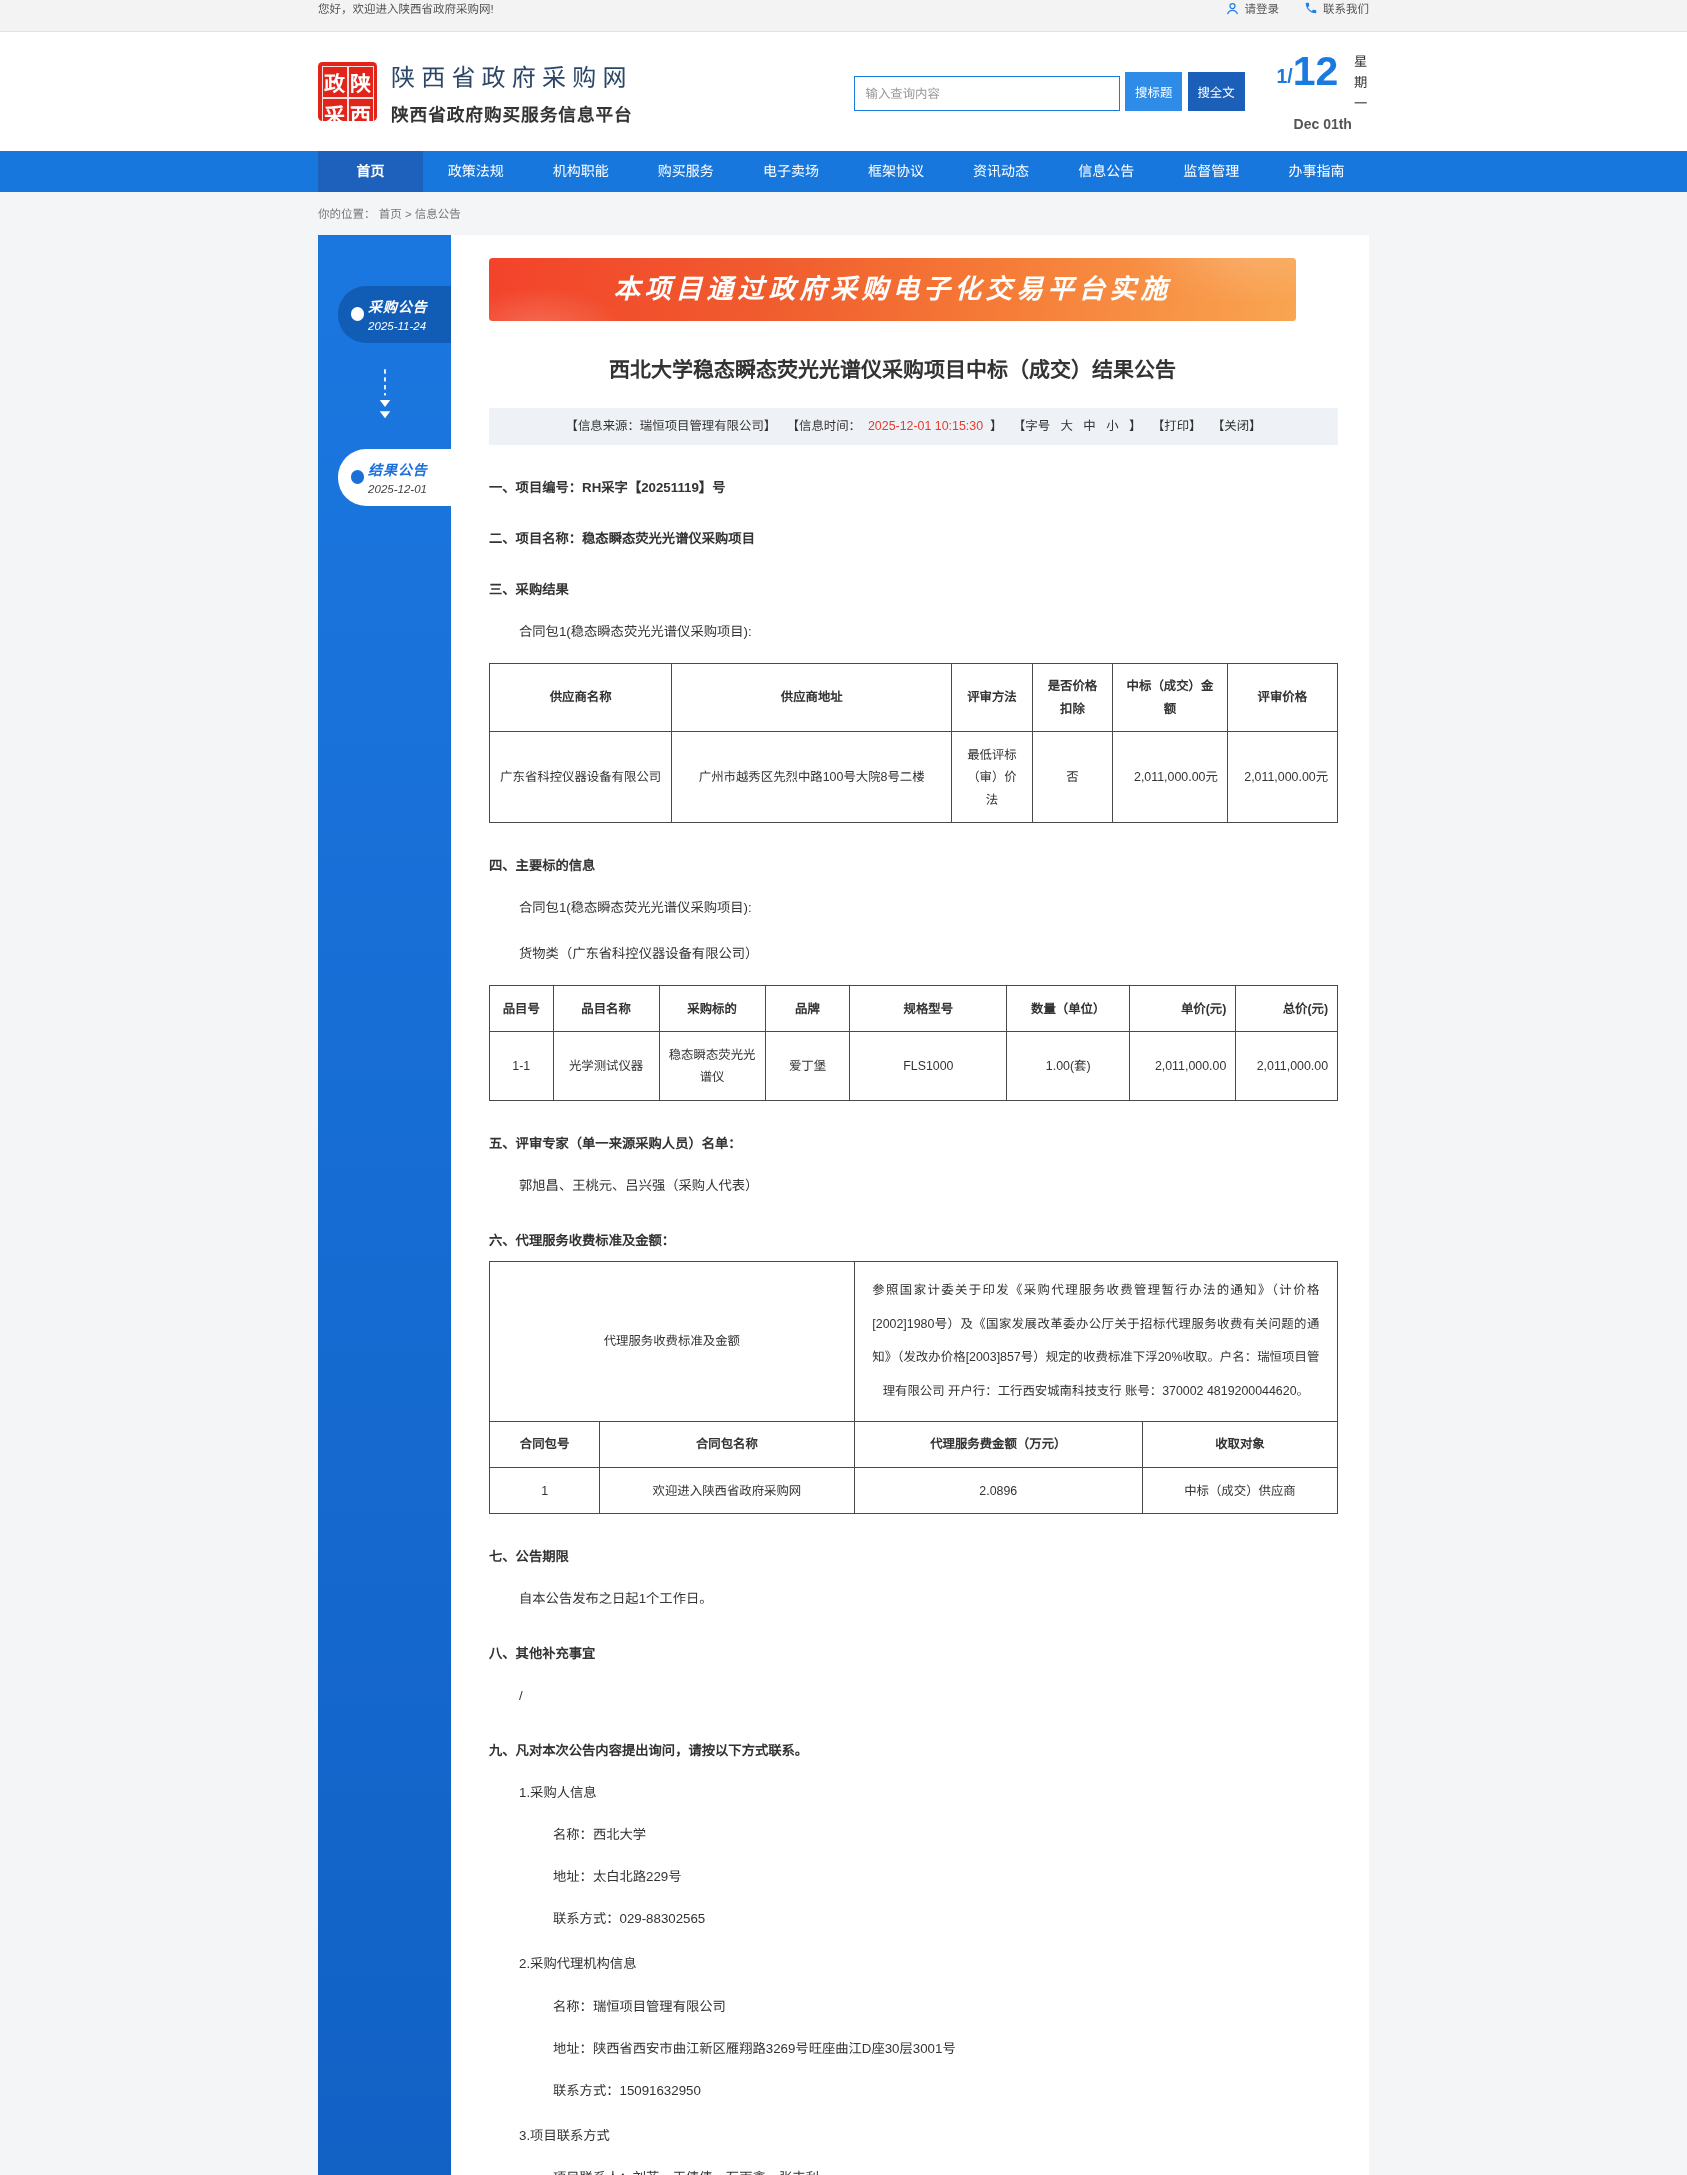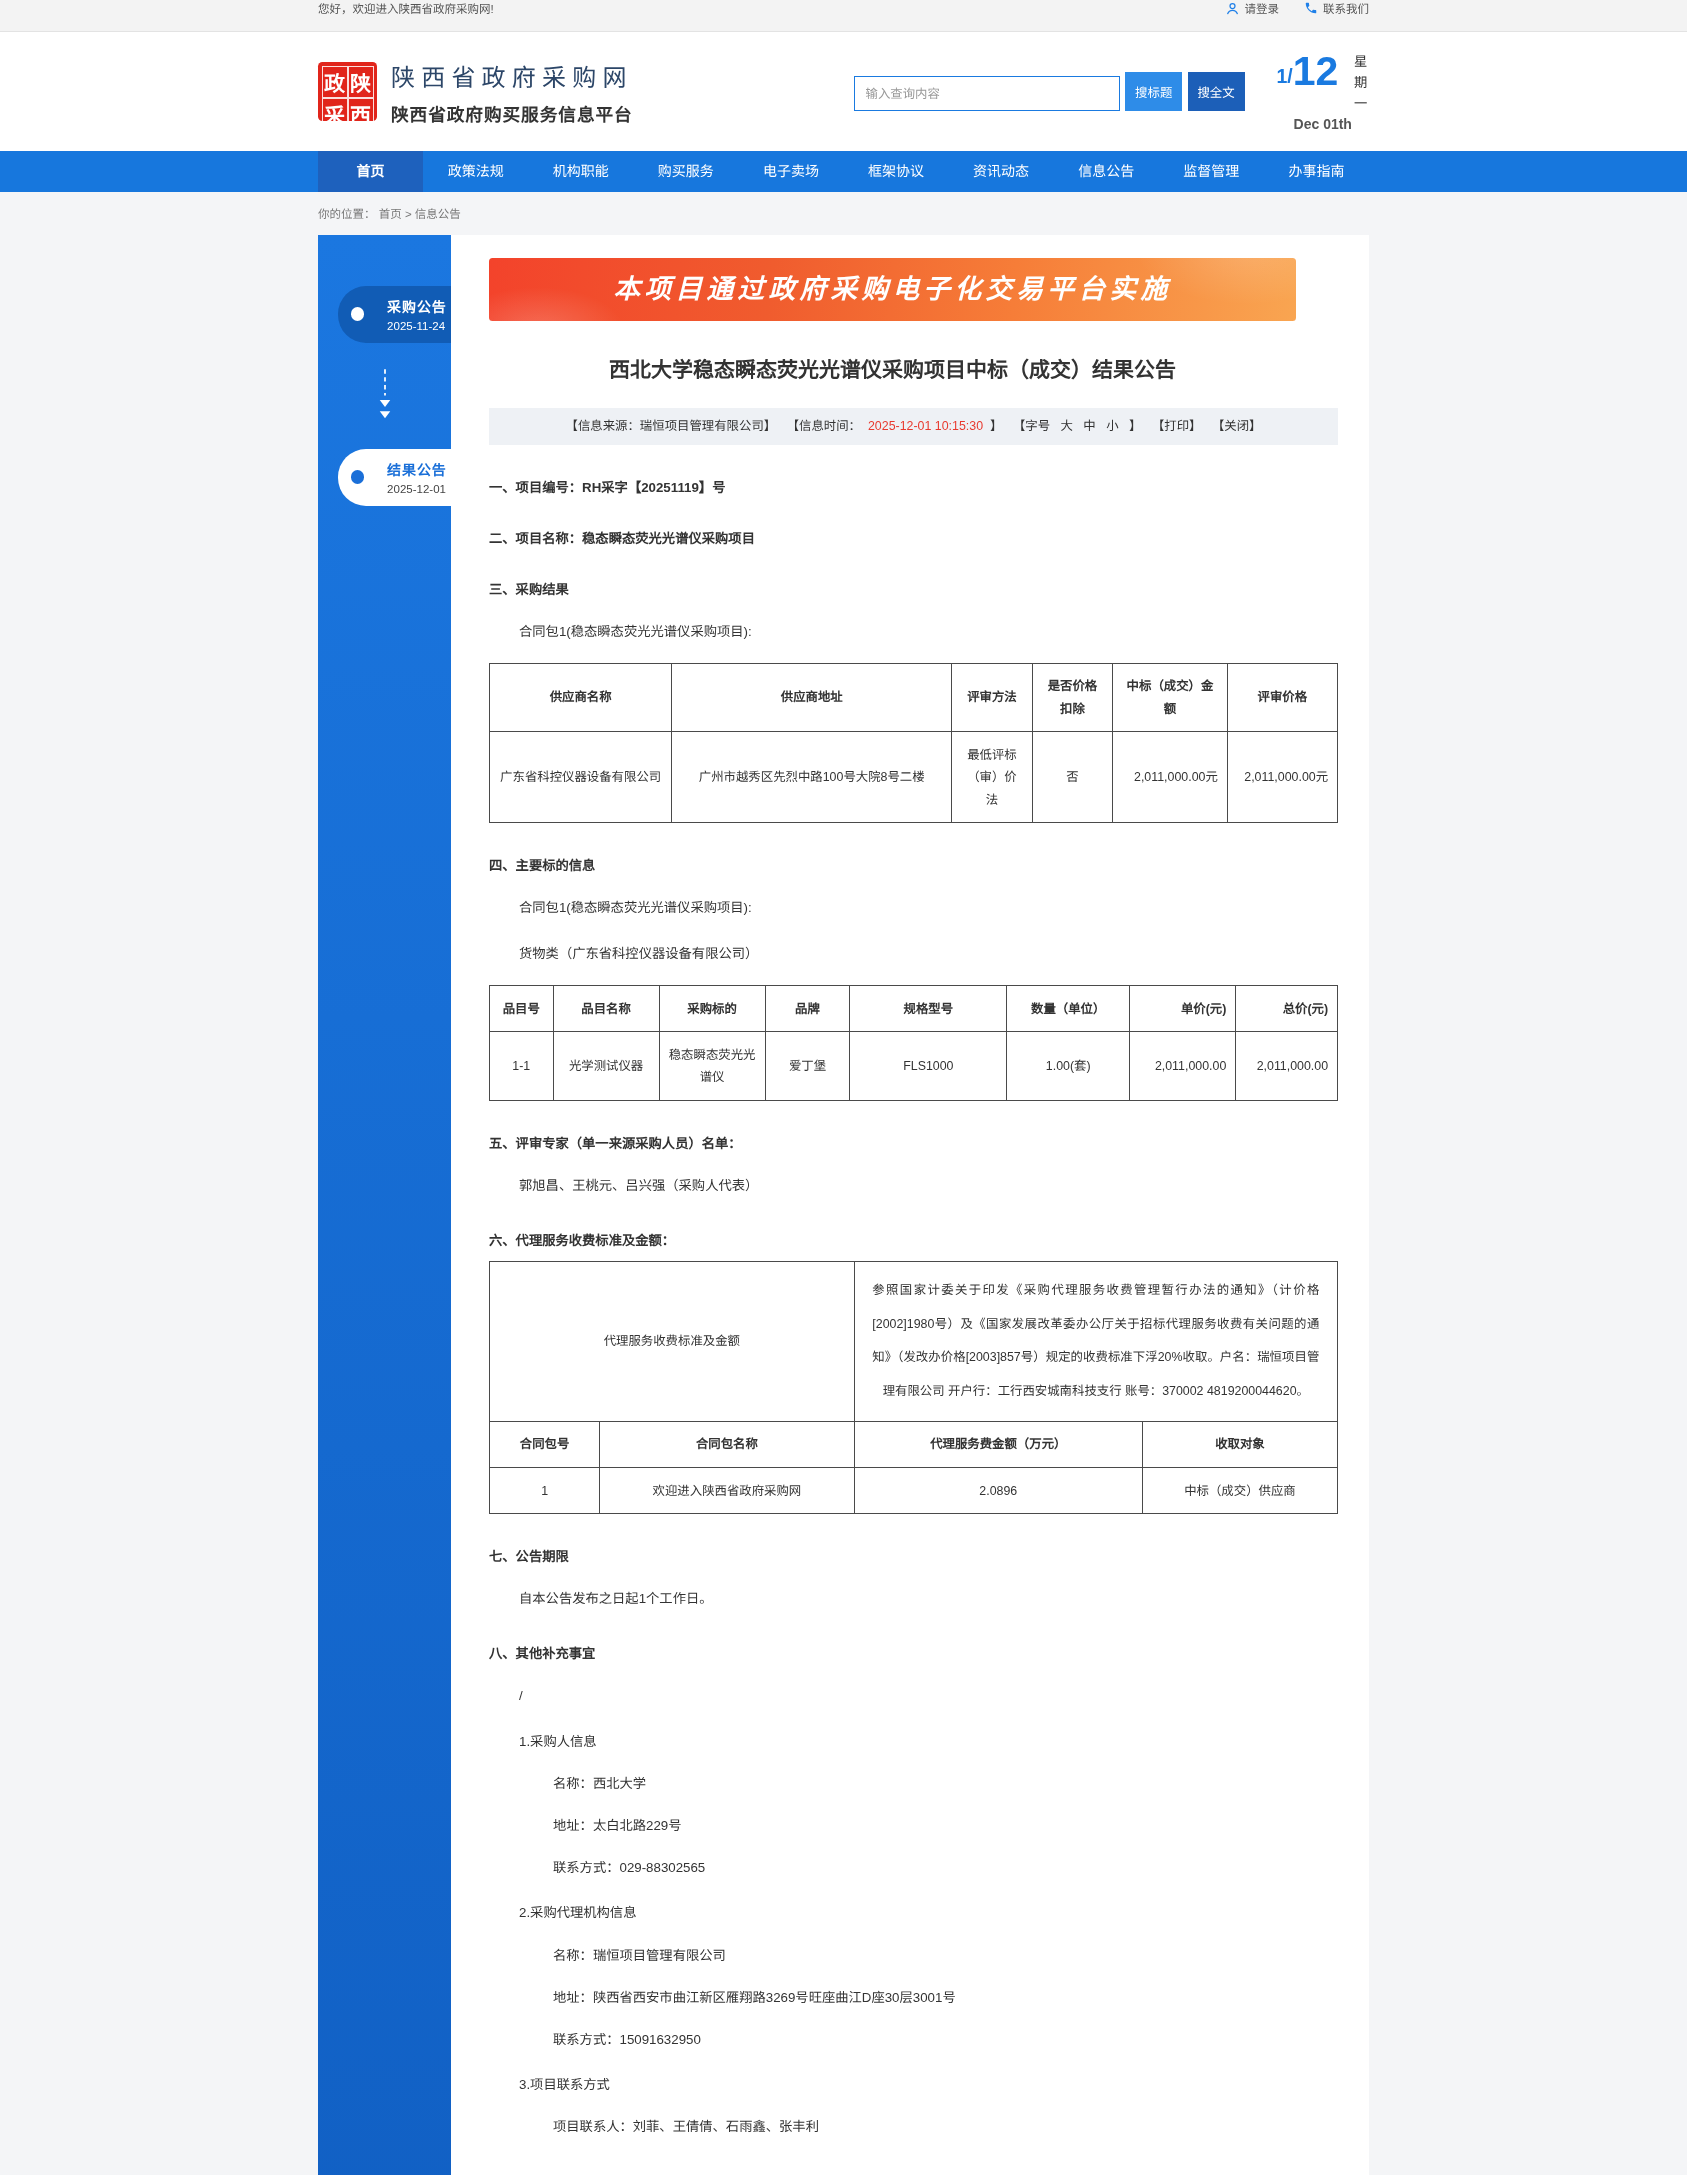--- a/index.html
+++ b/index.html
@@ -40,21 +40,21 @@
   .nav a { flex:1; text-align:center; line-height:41px; color:#fff; font-size:14px; text-decoration:none; cursor:pointer; }
   .nav a.active { background:#1e61bd; font-weight:bold; }
 
   
   .breadcrumb { padding:13.3px 0; font-size:11.5px; color:#777; }
   .breadcrumb a { color:#777; text-decoration:none; cursor:pointer; }
 
   
   .content { display:flex; align-items:stretch; }
   .sidebar { width:133px; flex:0 0 133px; background:linear-gradient(180deg,#1b77e0,#1160c4); padding-top:51px; }
-  .side-item { margin-left:19.5px; height:57px; border-radius:28px 0 0 28px; display:flex; align-items:center; padding-left:13.3px; gap:23px; background:#115cb5; cursor:pointer; }
+  .side-item { margin-left:19.5px; height:57px; border-radius:28px 0 0 28px; display:flex; align-items:center; padding-left:13.3px; gap:4px; background:#115cb5; cursor:pointer;font-style:italic; }
   .side-item .dot { width:13.3px; height:13.3px; border-radius:50%; background:#fff; flex:0 0 13.3px; }
   .side-item .lbl { color:#fff; font-size:14px; font-weight:bold; letter-spacing:0.9px; }
   .side-item .dte { color:#fff; font-size:11.5px; margin-top:3.5px; }
   .side-item.active { background:#fff; }
   .side-item.active .dot { background:#1a6fd8; }
   .side-item.active .lbl { color:#1a6fd8; }
   .side-item.active .dte { color:#444; }
   .side-arrow { height:106px; display:flex; align-items:center; justify-content:center; }
 
   .main { flex:1; background:#fff; padding:23px 31px 71px 38px; }
@@ -280,20 +280,21 @@
         </tr>
       </tbody>
         </table>
 
       <h3 class="sec-h">七、公告期限</h3>
       <p class="p1">自本公告发布之日起1个工作日。</p>
 
       <h3 class="sec-h">八、其他补充事宜</h3>
       <p class="p1">/</p>
 
+      <h3 class="sec-h">九、凡对本次公告内容提出询问，请按以下方式联系。</h3>
 
       <p class="p1">1.采购人信息</p>
       <p class="p2">名称：西北大学</p>
       <p class="p2">地址：太白北路229号</p>
       <p class="p2">联系方式：029-88302565</p>
 
       <p class="p1">2.采购代理机构信息</p>
       <p class="p2">名称：瑞恒项目管理有限公司</p>
       <p class="p2">地址：陕西省西安市曲江新区雁翔路3269号旺座曲江D座30层3001号</p>
       <p class="p2">联系方式：15091632950</p>

